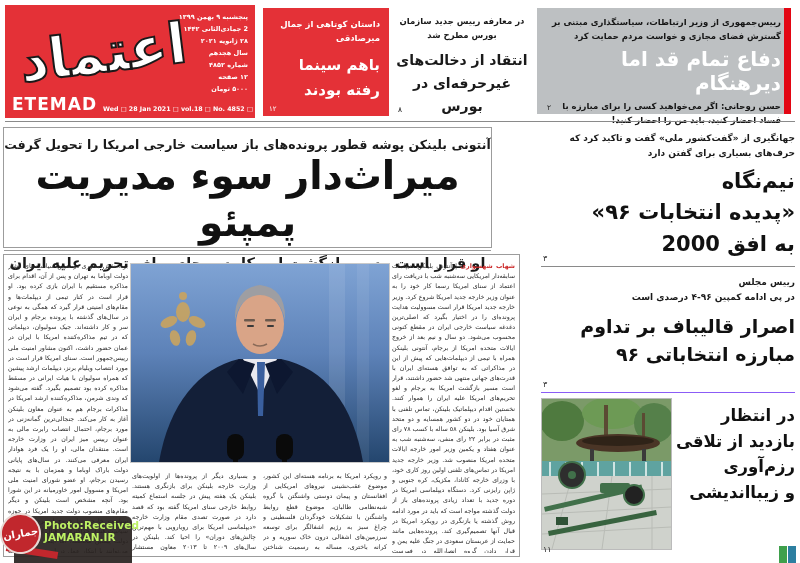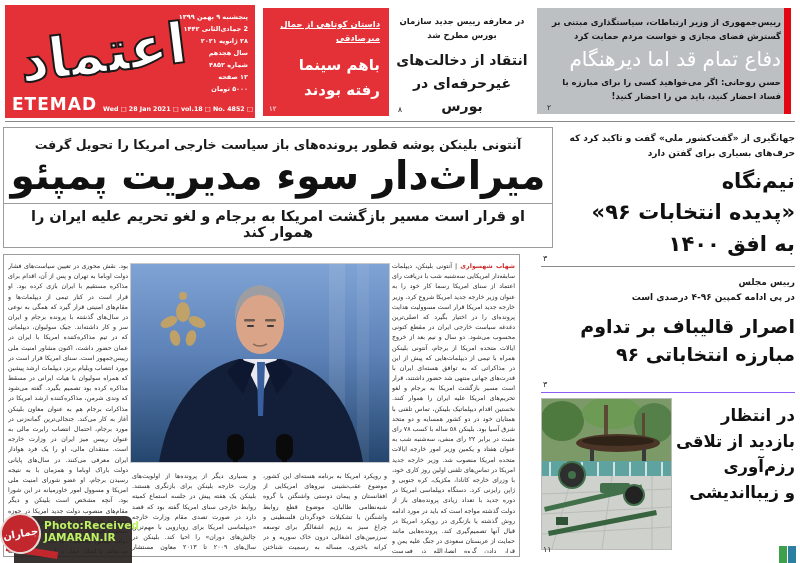--- a/index.html
+++ b/index.html
@@ -19,43 +19,43 @@
              font-size:56px; font-weight:900; color:#fff;
              -webkit-text-stroke:2px #191919; transform:rotate(-7deg); }
   .masthead-bottom { position:absolute; left:7px; right:7px; bottom:4px;
                      display:flex; align-items:flex-end; gap:6px; }
   .logo-en { font-size:17px; font-weight:900; letter-spacing:1px; }
   .dateline-en { font-size:6.3px; font-weight:600; padding-bottom:2px; white-space:nowrap; }
 
   
   .cinema { position:absolute; left:263px; top:8px; width:126px; height:108px;
             background:#e43137; color:#fff; direction:rtl; padding:9px 9px 4px; }
-  .cinema .kicker { font-size:8.5px; font-weight:700; line-height:1.7;text-decoration:underline; }
+  .cinema .kicker { font-size:8.5px; font-weight:700; line-height:1.7; }
   .cinema .title  { font-size:15px; font-weight:900; line-height:1.7; margin-top:7px; }
   .cinema .pg { position:absolute; left:6px; bottom:3px; font-size:7px; }
 
   .bourse { position:absolute; left:395px; top:8px; width:134px; height:108px;
             direction:rtl; text-align:center; padding-top:6px; }
   .bourse .kicker { font-size:8.5px; font-weight:700; line-height:1.7; }
   .bourse .title  { font-size:14px; font-weight:900; line-height:1.65; margin-top:6px; }
   .bourse .pg { position:absolute; left:3px; bottom:2px; font-size:7.5px; color:#111; }
 
   .graybox { position:absolute; left:537px; top:8px; width:254px; height:106px;
              background:#bdc0c2; direction:rtl; padding:7px 10px 4px 12px; }
   .graybox .redbar { position:absolute; right:0; top:0; bottom:0; width:7px; background:#e30613; }
   .graybox .kicker { font-size:8.5px; font-weight:700; line-height:1.65; color:#161616; }
-  .graybox .title  { font-size:20px; font-weight:400; color:#fff; line-height:1.2;
+  .graybox .title  { font-size:20px; font-weight:700; color:#fff; line-height:1.2;
                      margin:4px 0 4px; text-align:right; }
   .graybox .sub { font-size:8.5px; font-weight:700; line-height:1.65; color:#161616; }
   .graybox .pg { position:absolute; left:10px; bottom:2px; font-size:7.5px; color:#222; }
 
   .toprule { position:absolute; left:5px; width:790px; top:121px; height:1px; background:#8a8a8a; }
 
   
-  .lead-head { position:absolute; left:3px; top:127px; width:550px; height:121px;
+  .lead-head { position:absolute; left:3px; top:127px; width:489px; height:121px;
                border:1px solid #9c9c9c; direction:rtl; text-align:center; }
   .lead-head .kicker { font-size:12.5px; font-weight:800; margin-top:9px; }
   .lead-head .title  { font-size:39px; font-weight:900; line-height:1.2; margin-top:1px; color:#111; }
   .lead-head .sub { border-top:1px solid #9c9c9c; margin-top:3px; padding:4px 4px 0;
                     font-size:14.5px; font-weight:800; }
 
   .lead-art { position:absolute; left:3px; top:254px; width:517px; height:303px;
               border:1px solid #9c9c9c; direction:rtl; }
   .col { position:absolute; font-size:6.3px; line-height:1.62; text-align:justify;
          text-justify:inter-word; color:#2a2a2a; overflow:hidden; }
@@ -207,21 +207,21 @@
     <div class="col col2">و رویکرد امریکا به برنامه هسته‌ای این کشور، موضوع عقب‌نشینی نیروهای امریکایی از افغانستان و پیمان دوستی واشنگتن با گروه شبه‌نظامی طالبان، موضوع قطع روابط واشنگتن با تشکیلات خودگردان فلسطینی و چراغ سبز به رژیم اشغالگر برای توسعه سرزمین‌های اشغالی درون خاک سوریه و در کرانه باختری، مساله به رسمیت شناختن حاکمیت مراکش بر سرزمین مورد مناقشه صحرای غربی، رابطه با دولت‌های اروپایی و ناتو</div>
     <div class="col col3">و بسیاری دیگر از پرونده‌ها از اولویت‌های وزارت خارجه بلینکن برای بازنگری هستند. بلینکن یک هفته پیش در جلسه استماع کمیته روابط خارجی سنای امریکا گفته بود که قصد دارد در صورت تصدی مقام وزارت خارجه «دیپلماسی امریکا برای رویارویی با مهم‌ترین چالش‌های دوران» را احیا کند. بلینکن در سال‌های ۲۰۰۹ تا ۲۰۱۳ معاون مستشار رییس‌جمهور امریکا و مشاور امنیت ملی جو بایدن، معاون وقت رییس‌جمهور</div>
     <div class="col col4">بود. نقش محوری در تعیین سیاست‌های فشار دولت اوباما به تهران و پس از آن، اقدام برای مذاکره مستقیم با ایران بازی کرده بود. او قرار است در کنار تیمی از دیپلمات‌ها و مقام‌های امنیتی قرار گیرد که همگی به نوعی در سال‌های گذشته با پرونده برجام و ایران سر و کار داشته‌اند. جیک سولیوان، دیپلماتی که در تیم مذاکره‌کننده امریکا با ایران در عمان حضور داشت، اکنون مشاور امنیت ملی رییس‌جمهور است. سنای امریکا قرار است در مورد انتصاب ویلیام برنز، دیپلمات ارشد پیشین که همراه سولیوان با هیات ایرانی در مسقط مذاکره کرده بود تصمیم بگیرد. گفته می‌شود که وندی شرمن، مذاکره‌کننده ارشد امریکا در مذاکرات برجام هم به عنوان معاون بلینکن آغاز به کار می‌کند. جنجالی‌ترین گمانه‌زنی در مورد برجام، احتمال انتصاب رابرت مالی به عنوان رییس میز ایران در وزارت خارجه است. منتقدان مالی، او را یک فرد هوادار ایران معرفی می‌کنند. در سال‌های پایانی دولت باراک اوباما و همزمان با به نتیجه رسیدن برجام، او عضو شورای امنیت ملی امریکا و مسوول امور خاورمیانه در این شورا بود. آنچه مشخص است بلینکن و دیگر مقام‌های منصوب دولت جدید امریکا در حوزه سیاست خارجی، با خروج از برجام و اتخاذ سیاست فشار حداکثری در قبال ایران از سوی دولت پیشین مخالفند، اما اینکه تا چه اندازه می‌توانند با ابتکار عمل در این زمینه سیاست گذشته را تغییر دهند، هنوز محل تردید است. مقام‌های ایران طی روزهای گذشته بارها تذکر داده‌اند که گام اول در احیای تعهدات</div>
   </div>
 
   <div class="rblock rb1">
     <div class="kicker">جهانگیری از «گفت‌کشور ملی» گفت و تاکید کرد که حرف‌های بسیاری برای گفتن دارد</div>
     <div class="title">
       <span class="tline">نیم‌نگاه</span>
       <span class="tline">«پدیده انتخابات ۹۶»</span>
-      <span class="tline">به افق ۱۴۰۰</span>
+      <span class="tline">به افق 2000</span>
     </div>
     <div class="pg">۳</div>
   </div>
 
   <div class="rblock rb2">
     <div class="kicker">
       <span class="kline">رییس مجلس</span>
       <span class="kline">در پی ادامه کمپین ۹۶-۴ درصدی است</span>
     </div>
     <div class="title">

